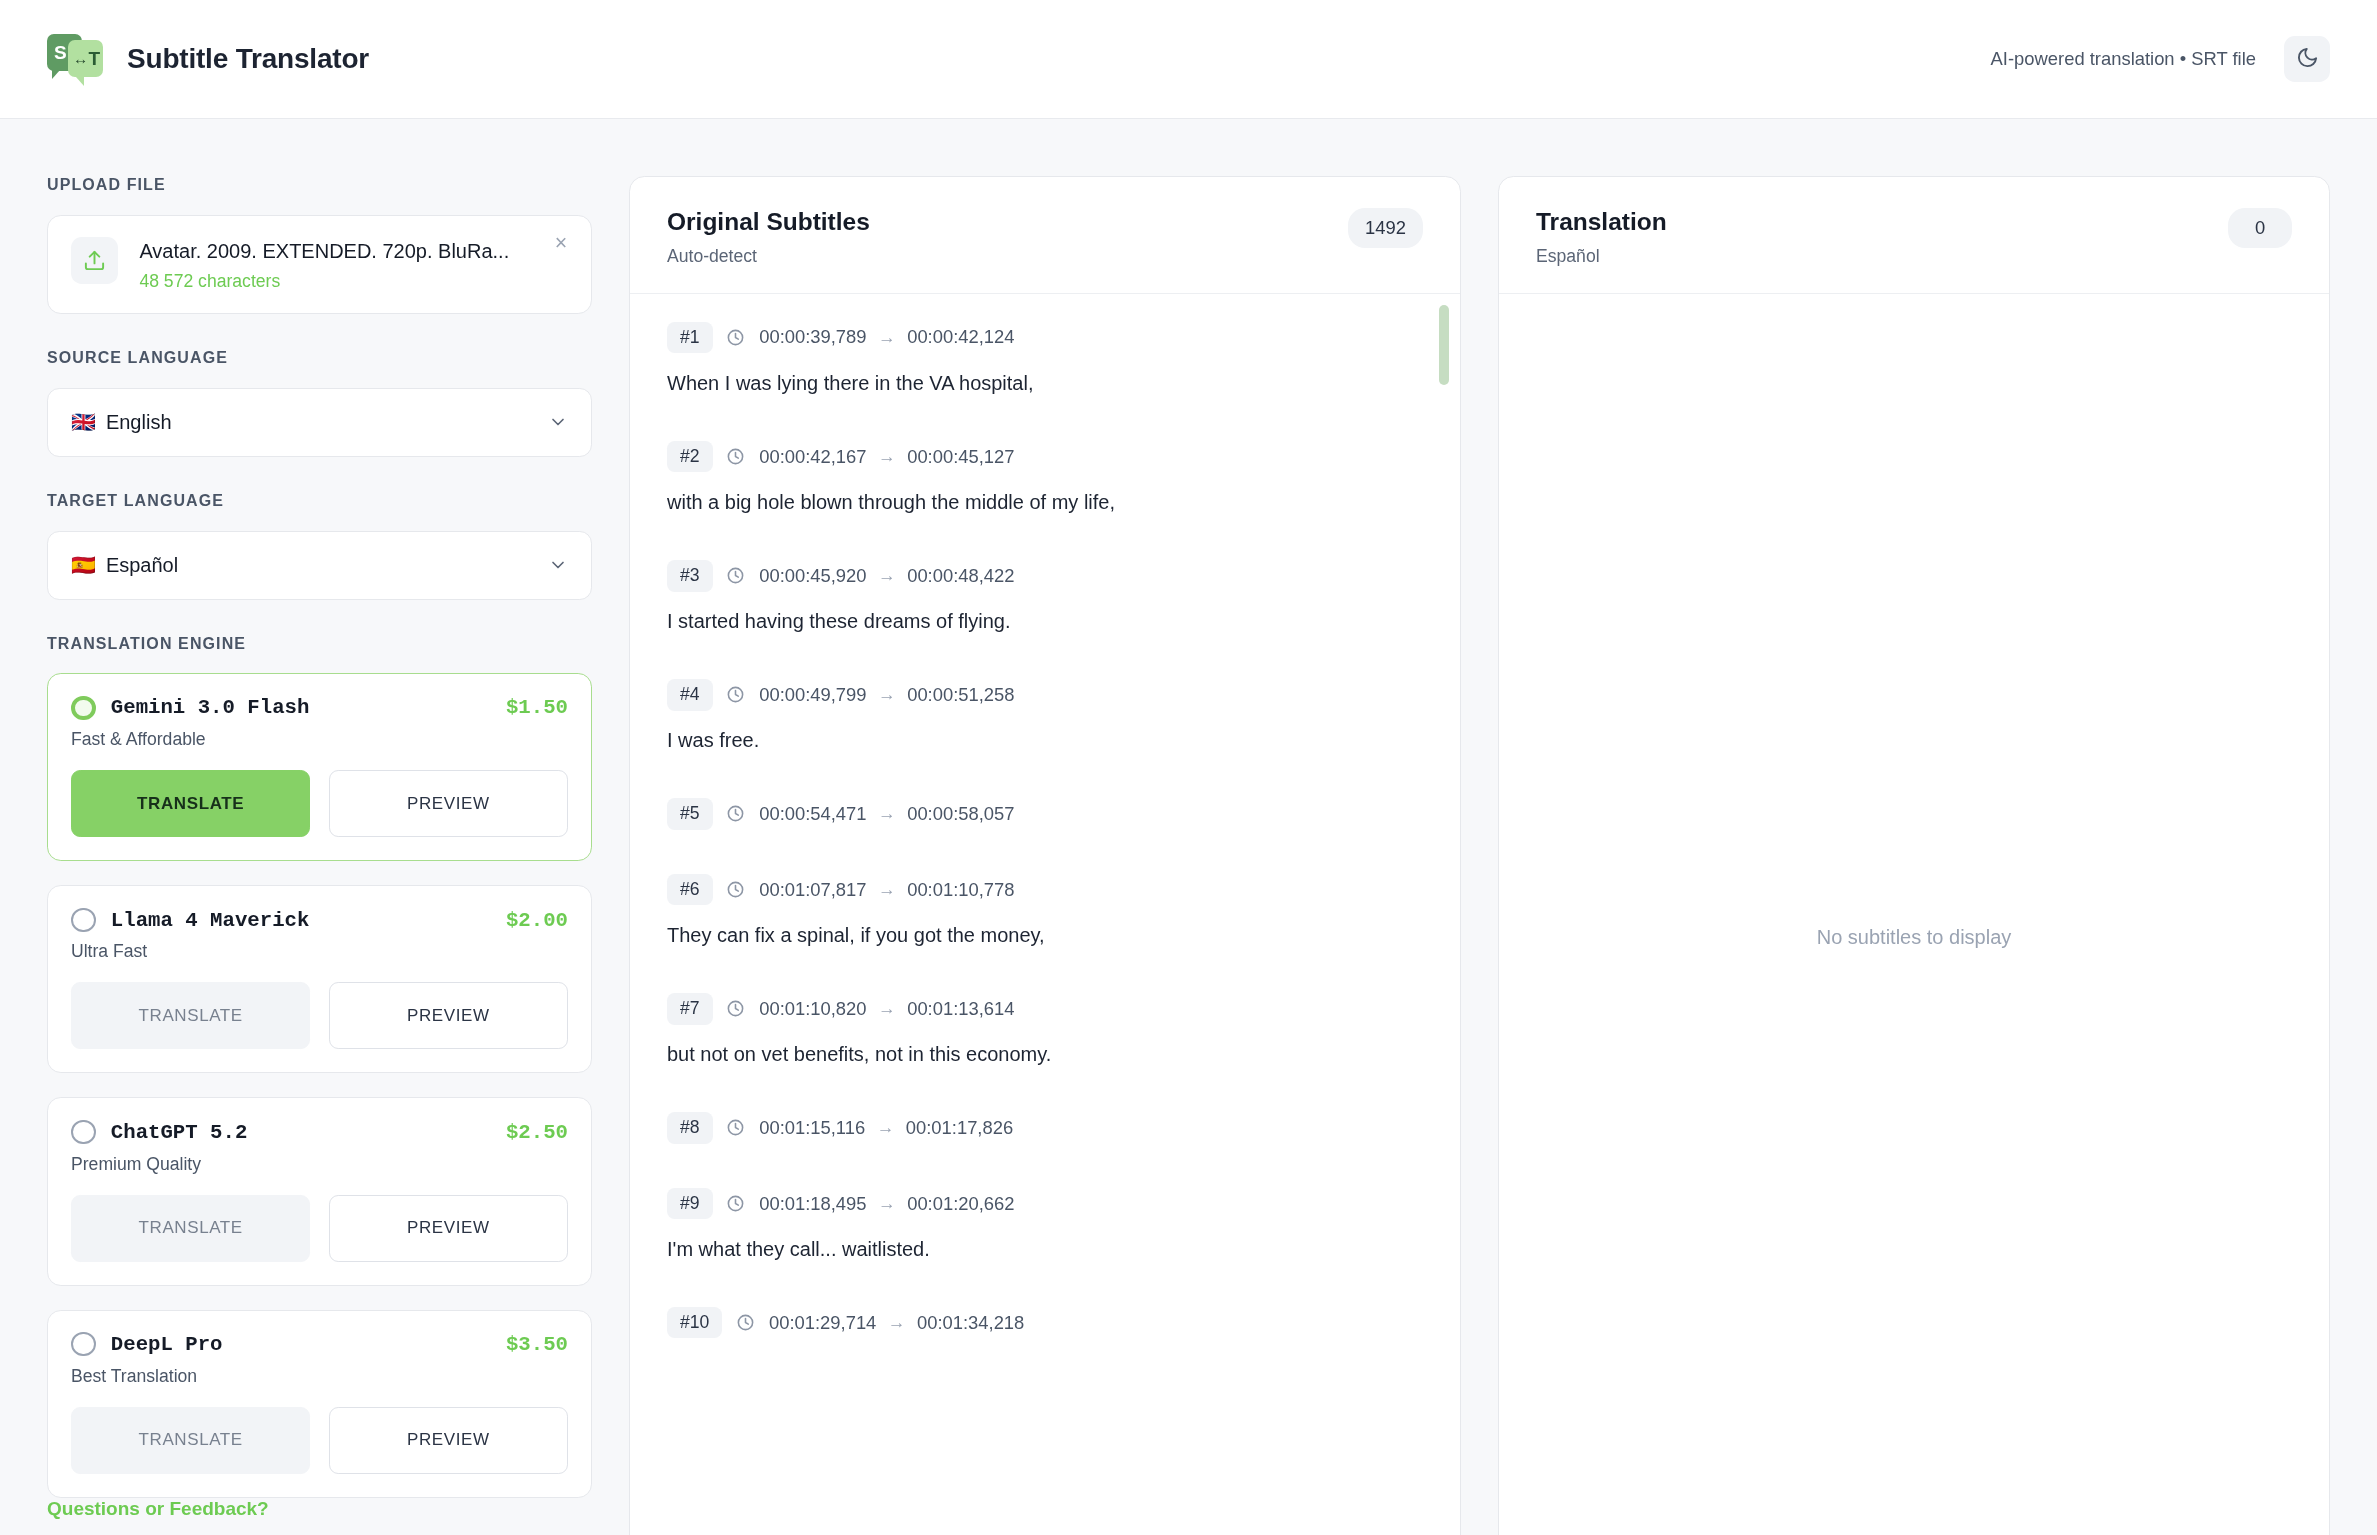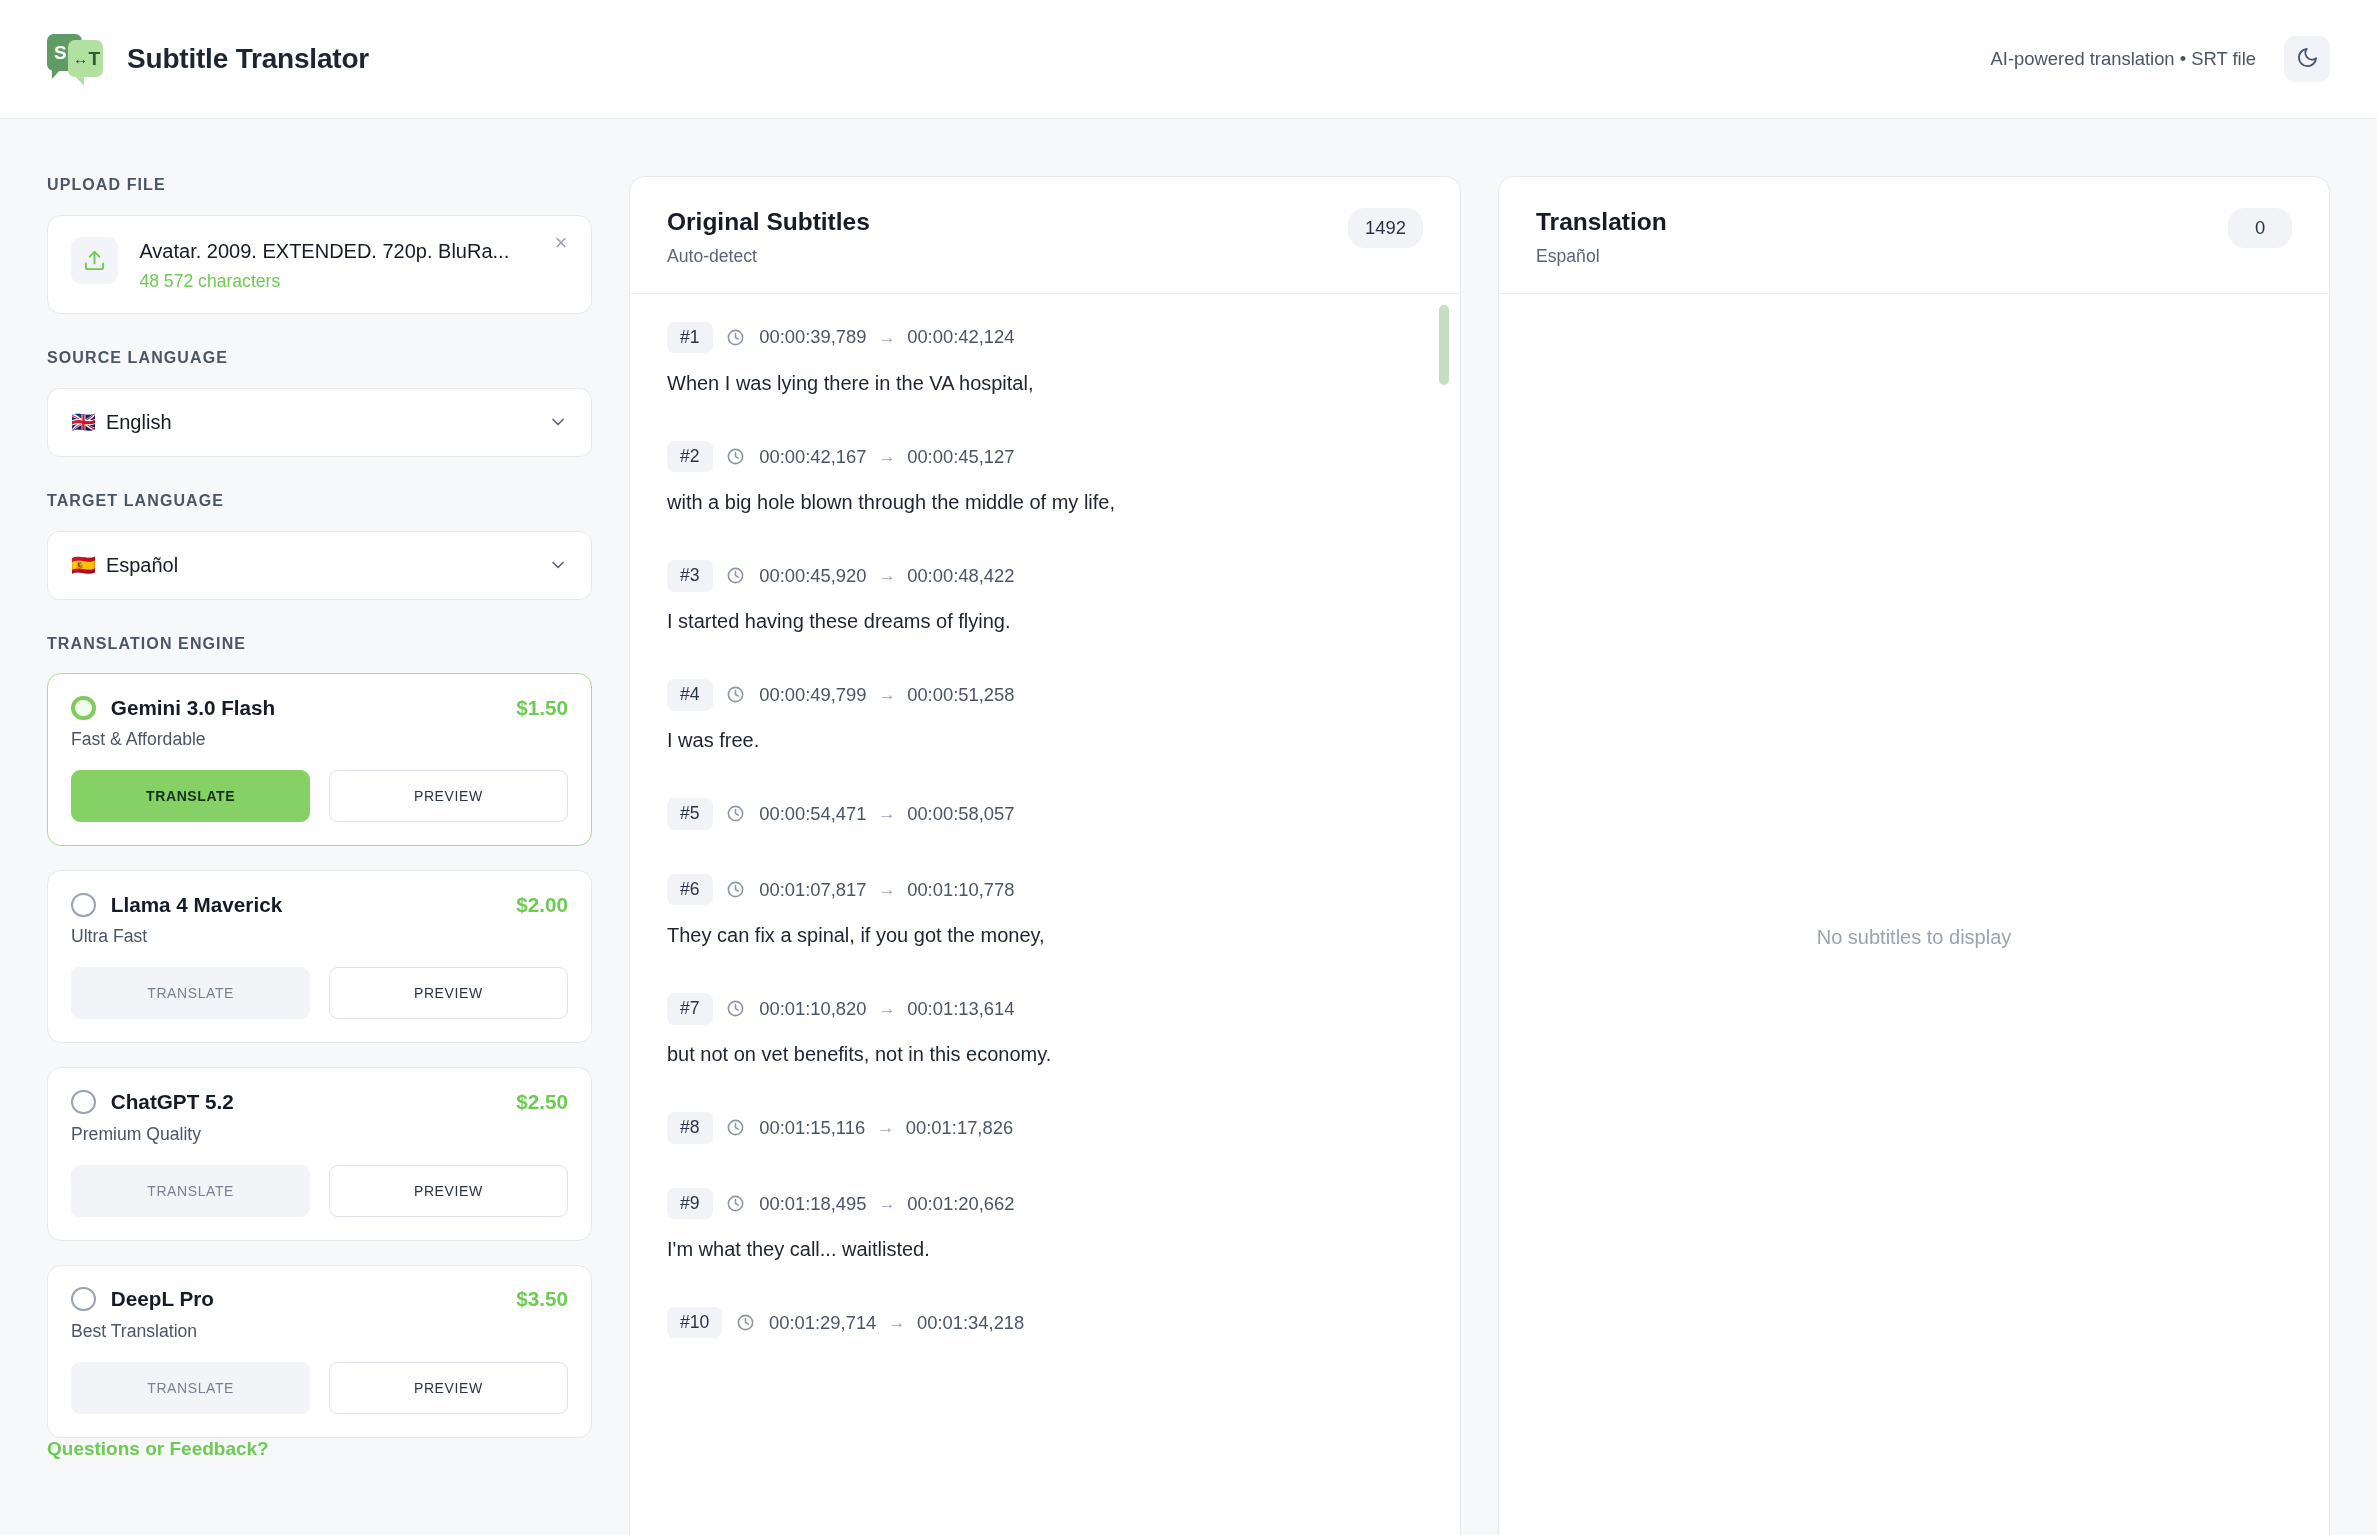--- a/index.html
+++ b/index.html
@@ -187,20 +187,21 @@
     padding: 21.4px 23px 23px 23px;
   }
   .engine-card.selected {
     border-color: #a8dd8e;
   }
   .engine-top {
     display: flex;
     align-items: center;
     justify-content: space-between;
     margin-bottom: 9.2px;
+    font-family: Liberation Mono, monospace;
   }
   .engine-id { display: flex; align-items: center; gap: 15.3px; }
   .radio {
     width: 24.5px; height: 24.5px;
     border-radius: 50%;
     border: 2.3px solid #9aa3b2;
     background: #ffffff;
     flex: 0 0 auto;
   }
   .engine-card.selected .radio {
@@ -218,23 +219,23 @@
     color: #6dcb52;
   }
   .engine-desc {
     font-size: 17.6px;
     color: #4a5566;
     margin-bottom: 20px;
   }
   .engine-actions { display: flex; gap: 18.4px; }
   .btn {
     flex: 1 1 0;
-    height: 52px;
+    height: 67px;
     border-radius: 9.2px;
-    font-size: 14px;
+    font-size: 17px;
     font-weight: bold;
     letter-spacing: 0.6px;
     cursor: pointer;
     display: flex; align-items: center; justify-content: center;
     border: 0.8px solid transparent;
   }
   .btn-translate-active {
     background: #86d166;
     color: #17301a;
     border-color: #86d166;

